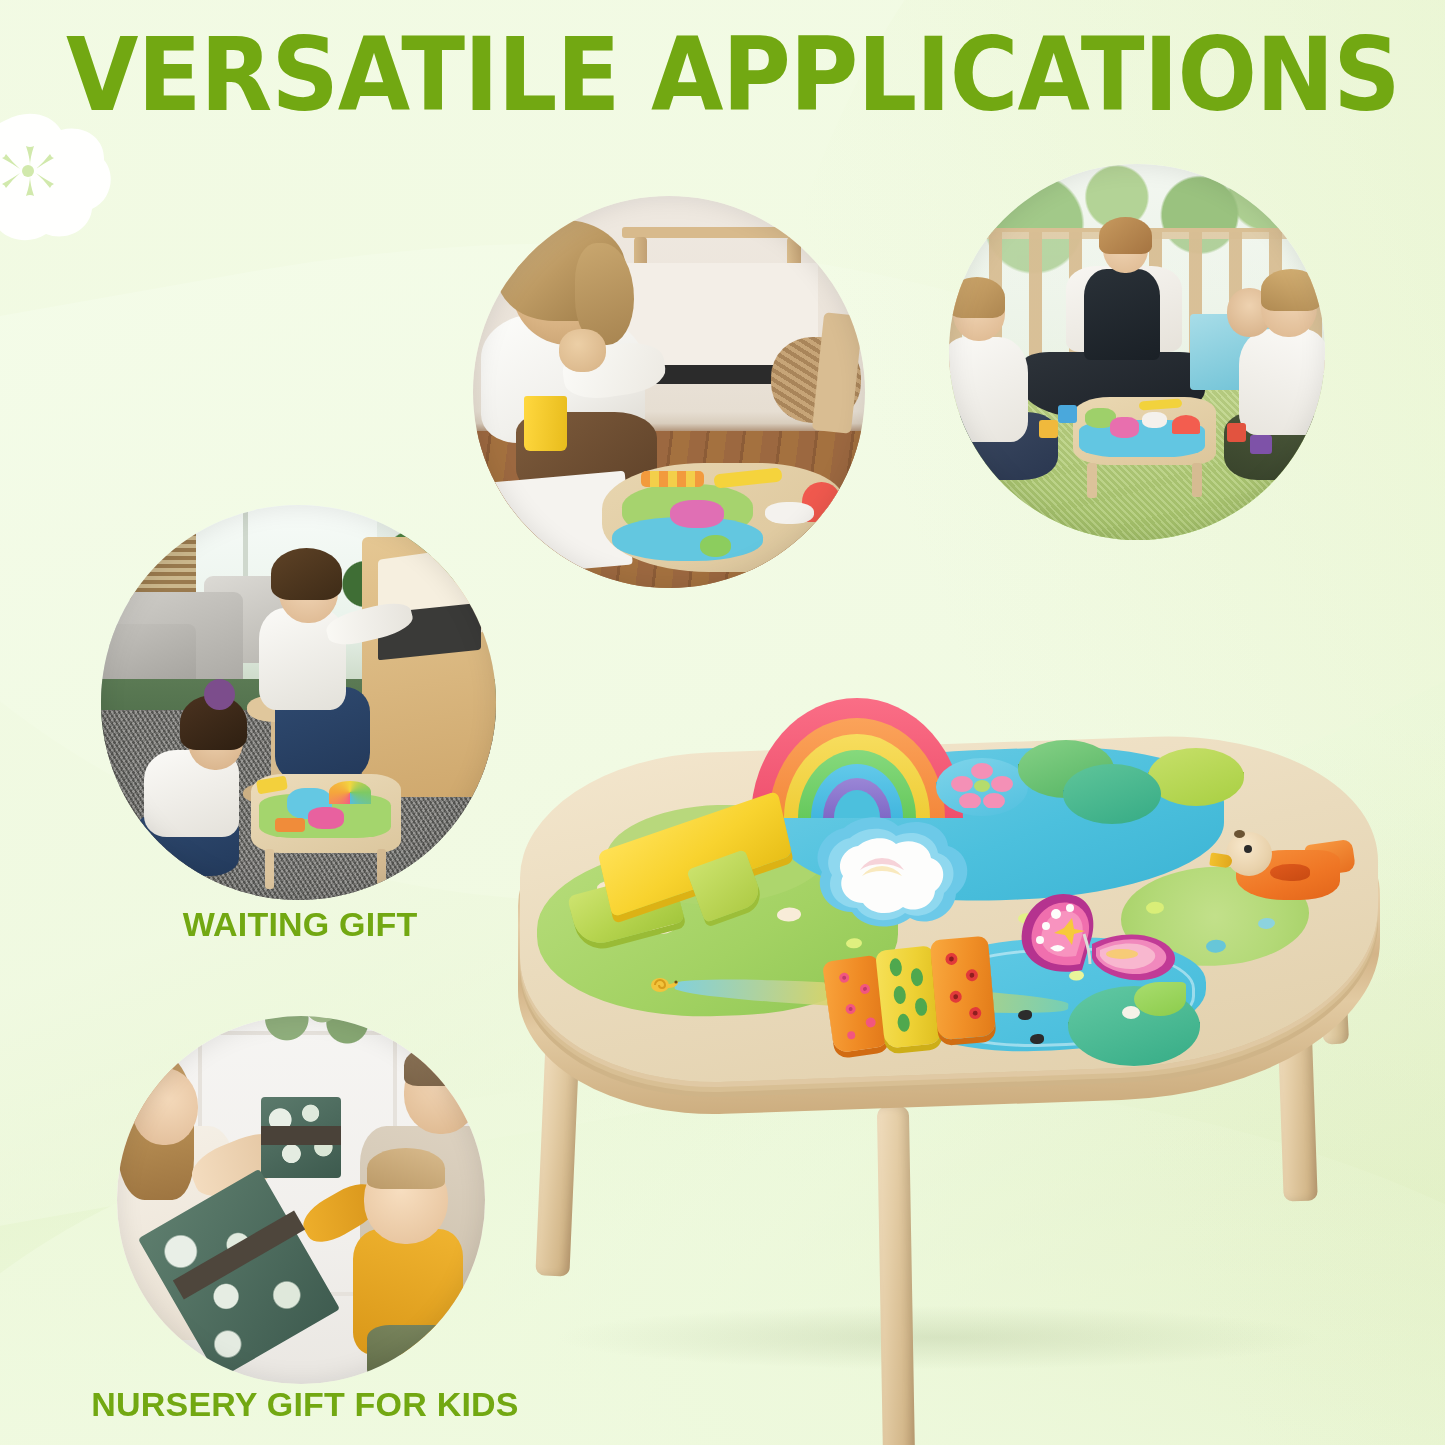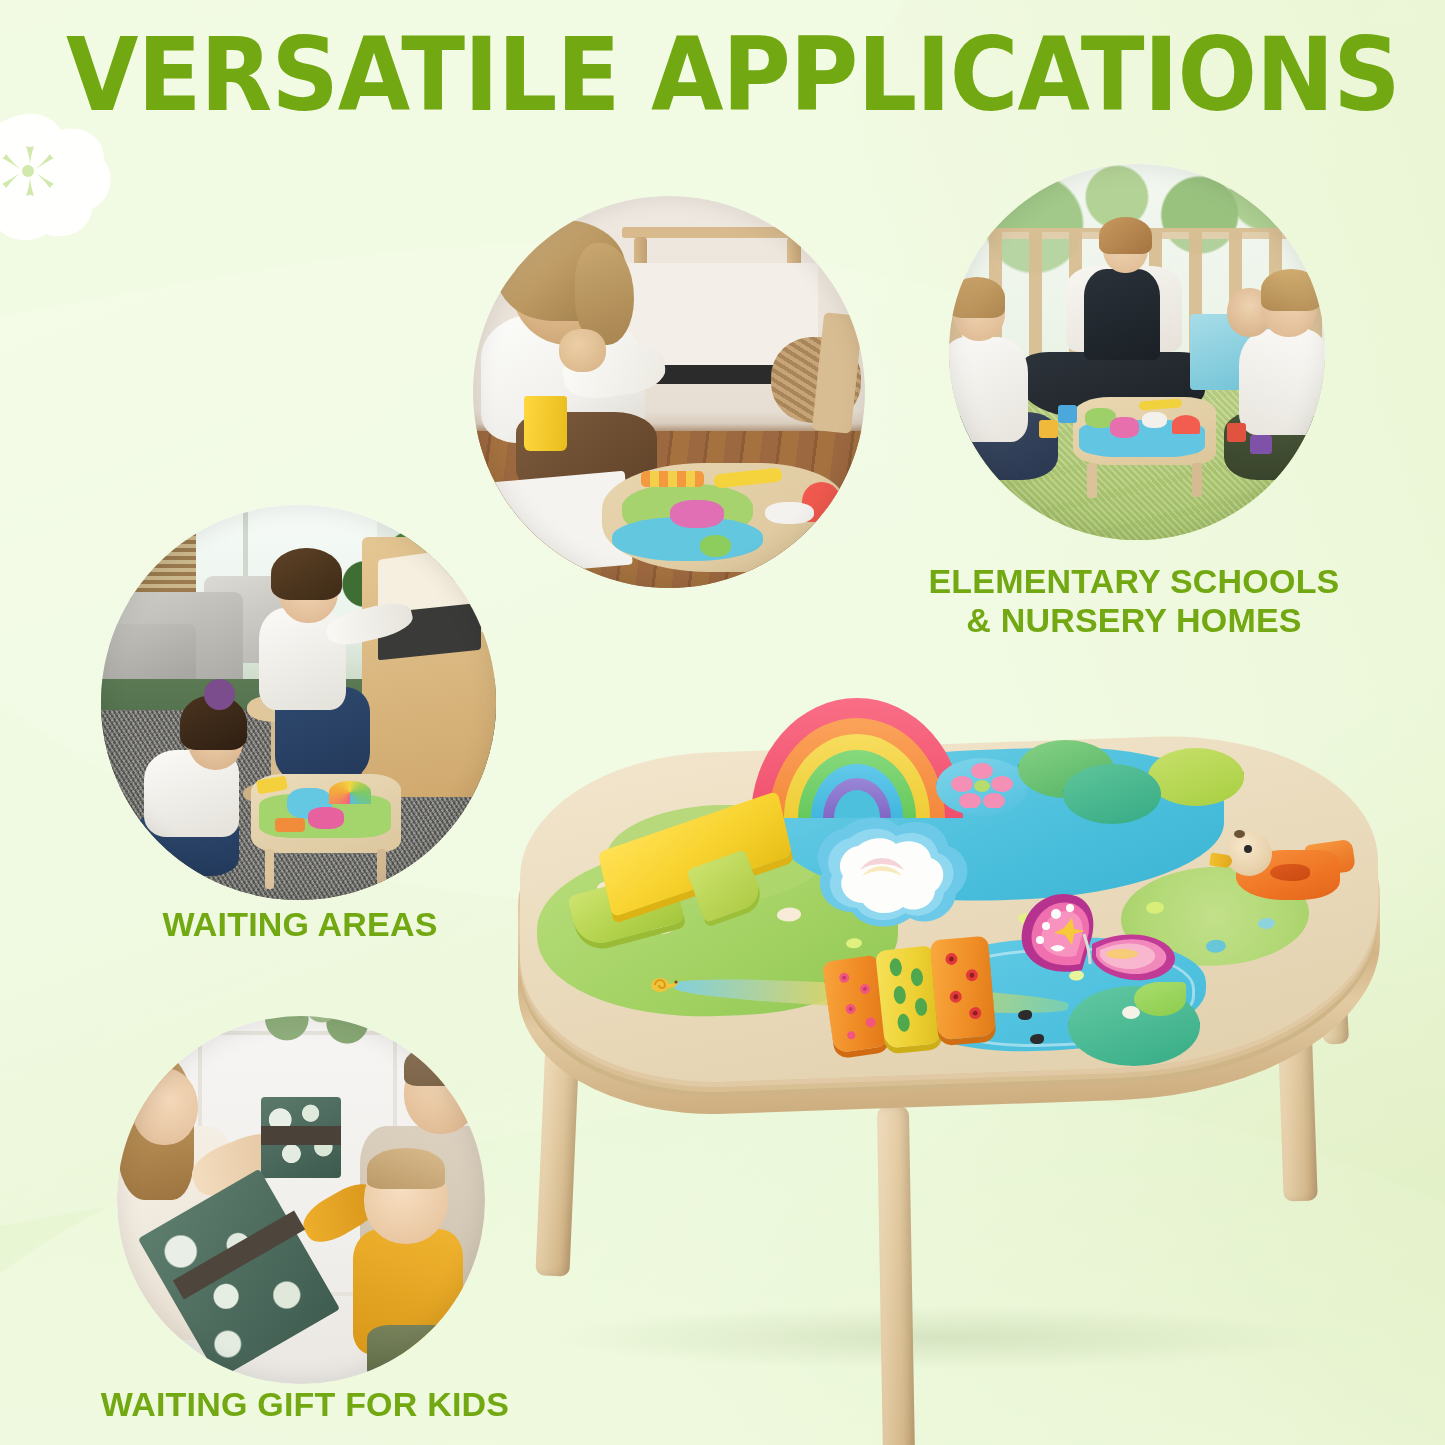--- a/index.html
+++ b/index.html
@@ -467,22 +467,20 @@
         <div class="sc-legA"></div>
           <div class="sc-legB"></div>
       </div>
       <div class="sc-block" style="left:24%;top:68%;width:5%;height:5%;background:#f0b93c;"></div>
       <div class="sc-block" style="left:29%;top:64%;width:5%;height:5%;background:#4aa8dc;"></div>
       <div class="sc-block" style="left:74%;top:69%;width:5%;height:5%;background:#e2533f;"></div>
       <div class="sc-block" style="left:80%;top:72%;width:6%;height:5%;background:#7e52a8;"></div>
     </div>
     <div class="vign"></div>
   </div>
-  <div class="caption" id="cap-school">ELEMENTARY SCHOOLS
-&amp; NURSERY HOMES</div>
 
   <div class="photo" id="ph-wait">
     <div class="scene">
       <div class="wt-bg"></div>
       <div class="wt-window"></div>
       <div class="wt-winbar"></div>
       <div class="wt-blind"></div>
       <div class="wt-plant"></div>
       <div class="wt-sofa2"></div>
       <div class="wt-sofa1"></div>
@@ -512,21 +510,21 @@
         <div class="wt-toy-p"></div>
           <div class="wt-toy-y"></div>
           <div class="wt-toy-o"></div>
         <div class="wt-toy-rb"></div>
         <div class="wt-legA"></div>
           <div class="wt-legB"></div>
       </div>
     </div>
     <div class="vign"></div>
   </div>
-  <div class="caption" id="cap-wait">WAITING AREAS</div>
+  <div class="caption" id="cap-wait">WAITING GIFT</div>
 
   <div class="photo" id="ph-gift">
     <div class="scene">
       <div class="gf-wall"></div>
       <div class="gf-panel"></div>
       <div class="gf-wreath"></div>
       <div class="gf-dad-body"></div>
       <div class="gf-dad-head"></div>
       <div class="gf-dad-hair"></div>
       <div class="gf-mom-body"></div>
@@ -538,21 +536,21 @@
       <div class="gf-baby-head"></div>
       <div class="gf-baby-hair"></div>
       <div class="gf-mom-arm"></div>
       <div class="gf-gift1"></div>
       <div class="gf-gift1-rib"></div>
       <div class="gf-gift2"></div>
       <div class="gf-gift2-rib"></div>
     </div>
     <div class="vign"></div>
   </div>
-  <div class="caption" id="cap-gift">WAITING GIFT FOR KIDS</div>
+  <div class="caption" id="cap-gift">NURSERY GIFT FOR KIDS</div>
 
   <div id="product">
     <div class="prod-shadow"></div>
 
     <div class="leg" id="leg-back"></div>
     <div class="leg" id="leg-right"></div>
     <div class="leg" id="leg-left"></div>
     <div class="leg" id="leg-mid"></div>
 
     <div class="edge"></div>

